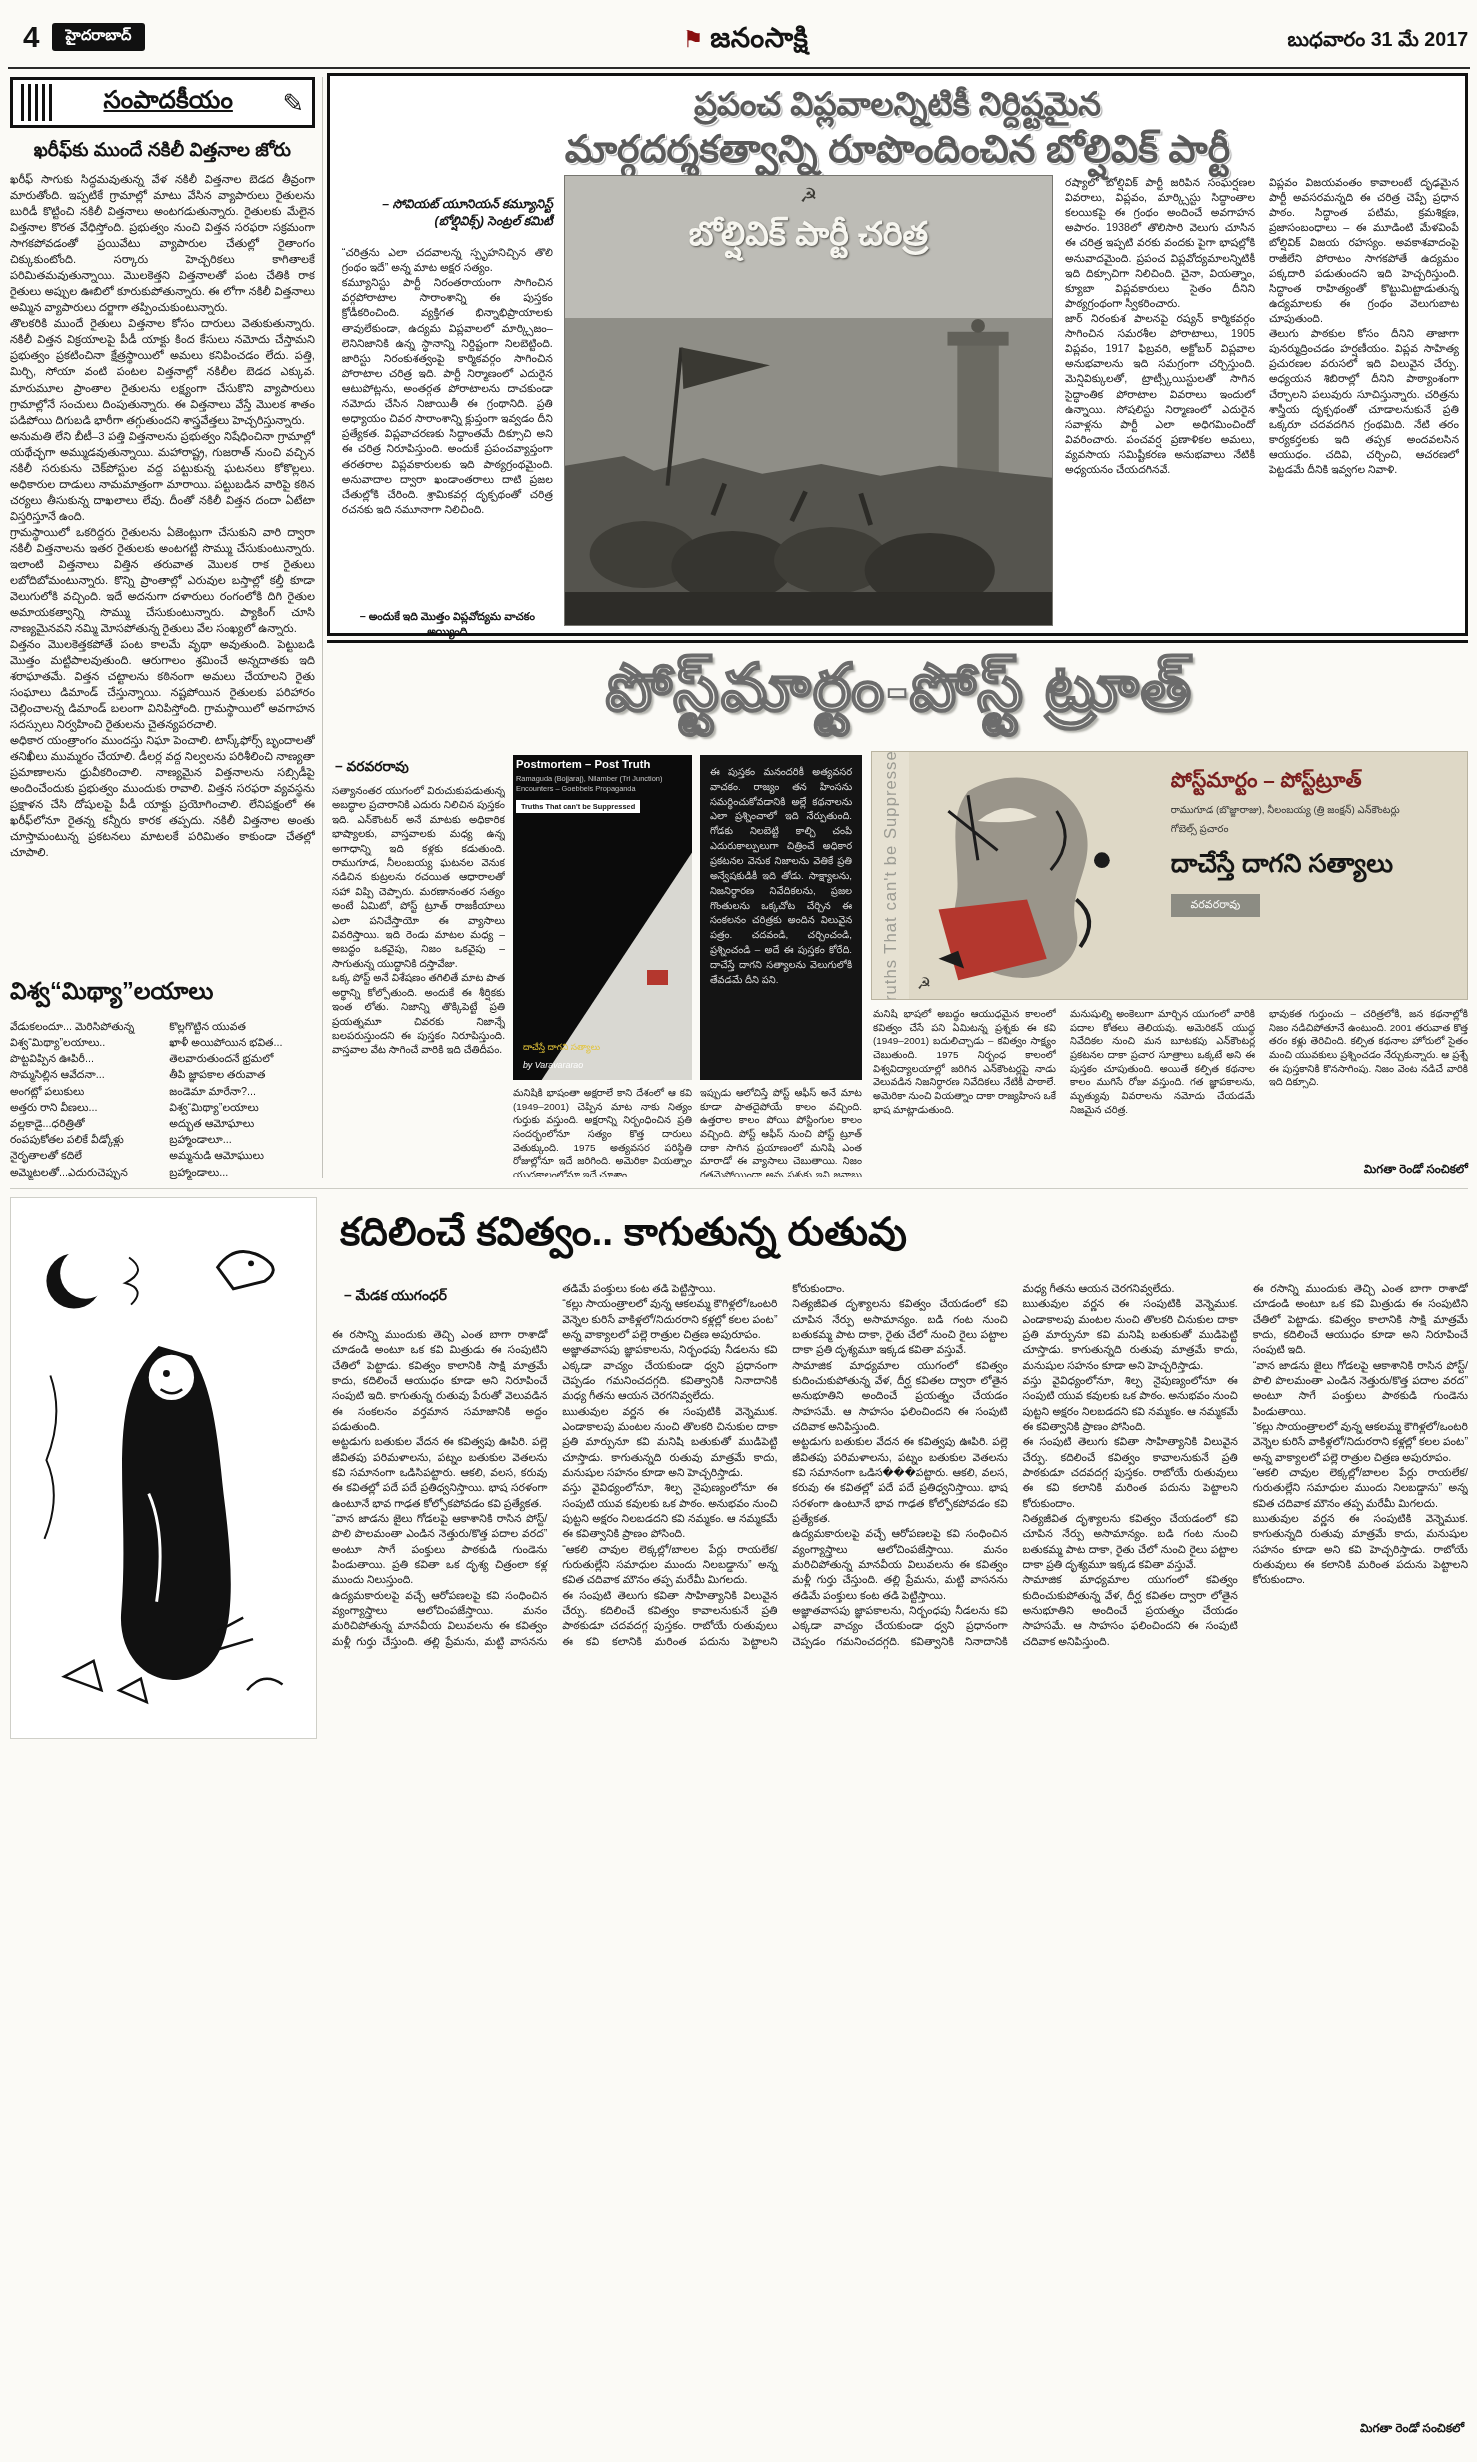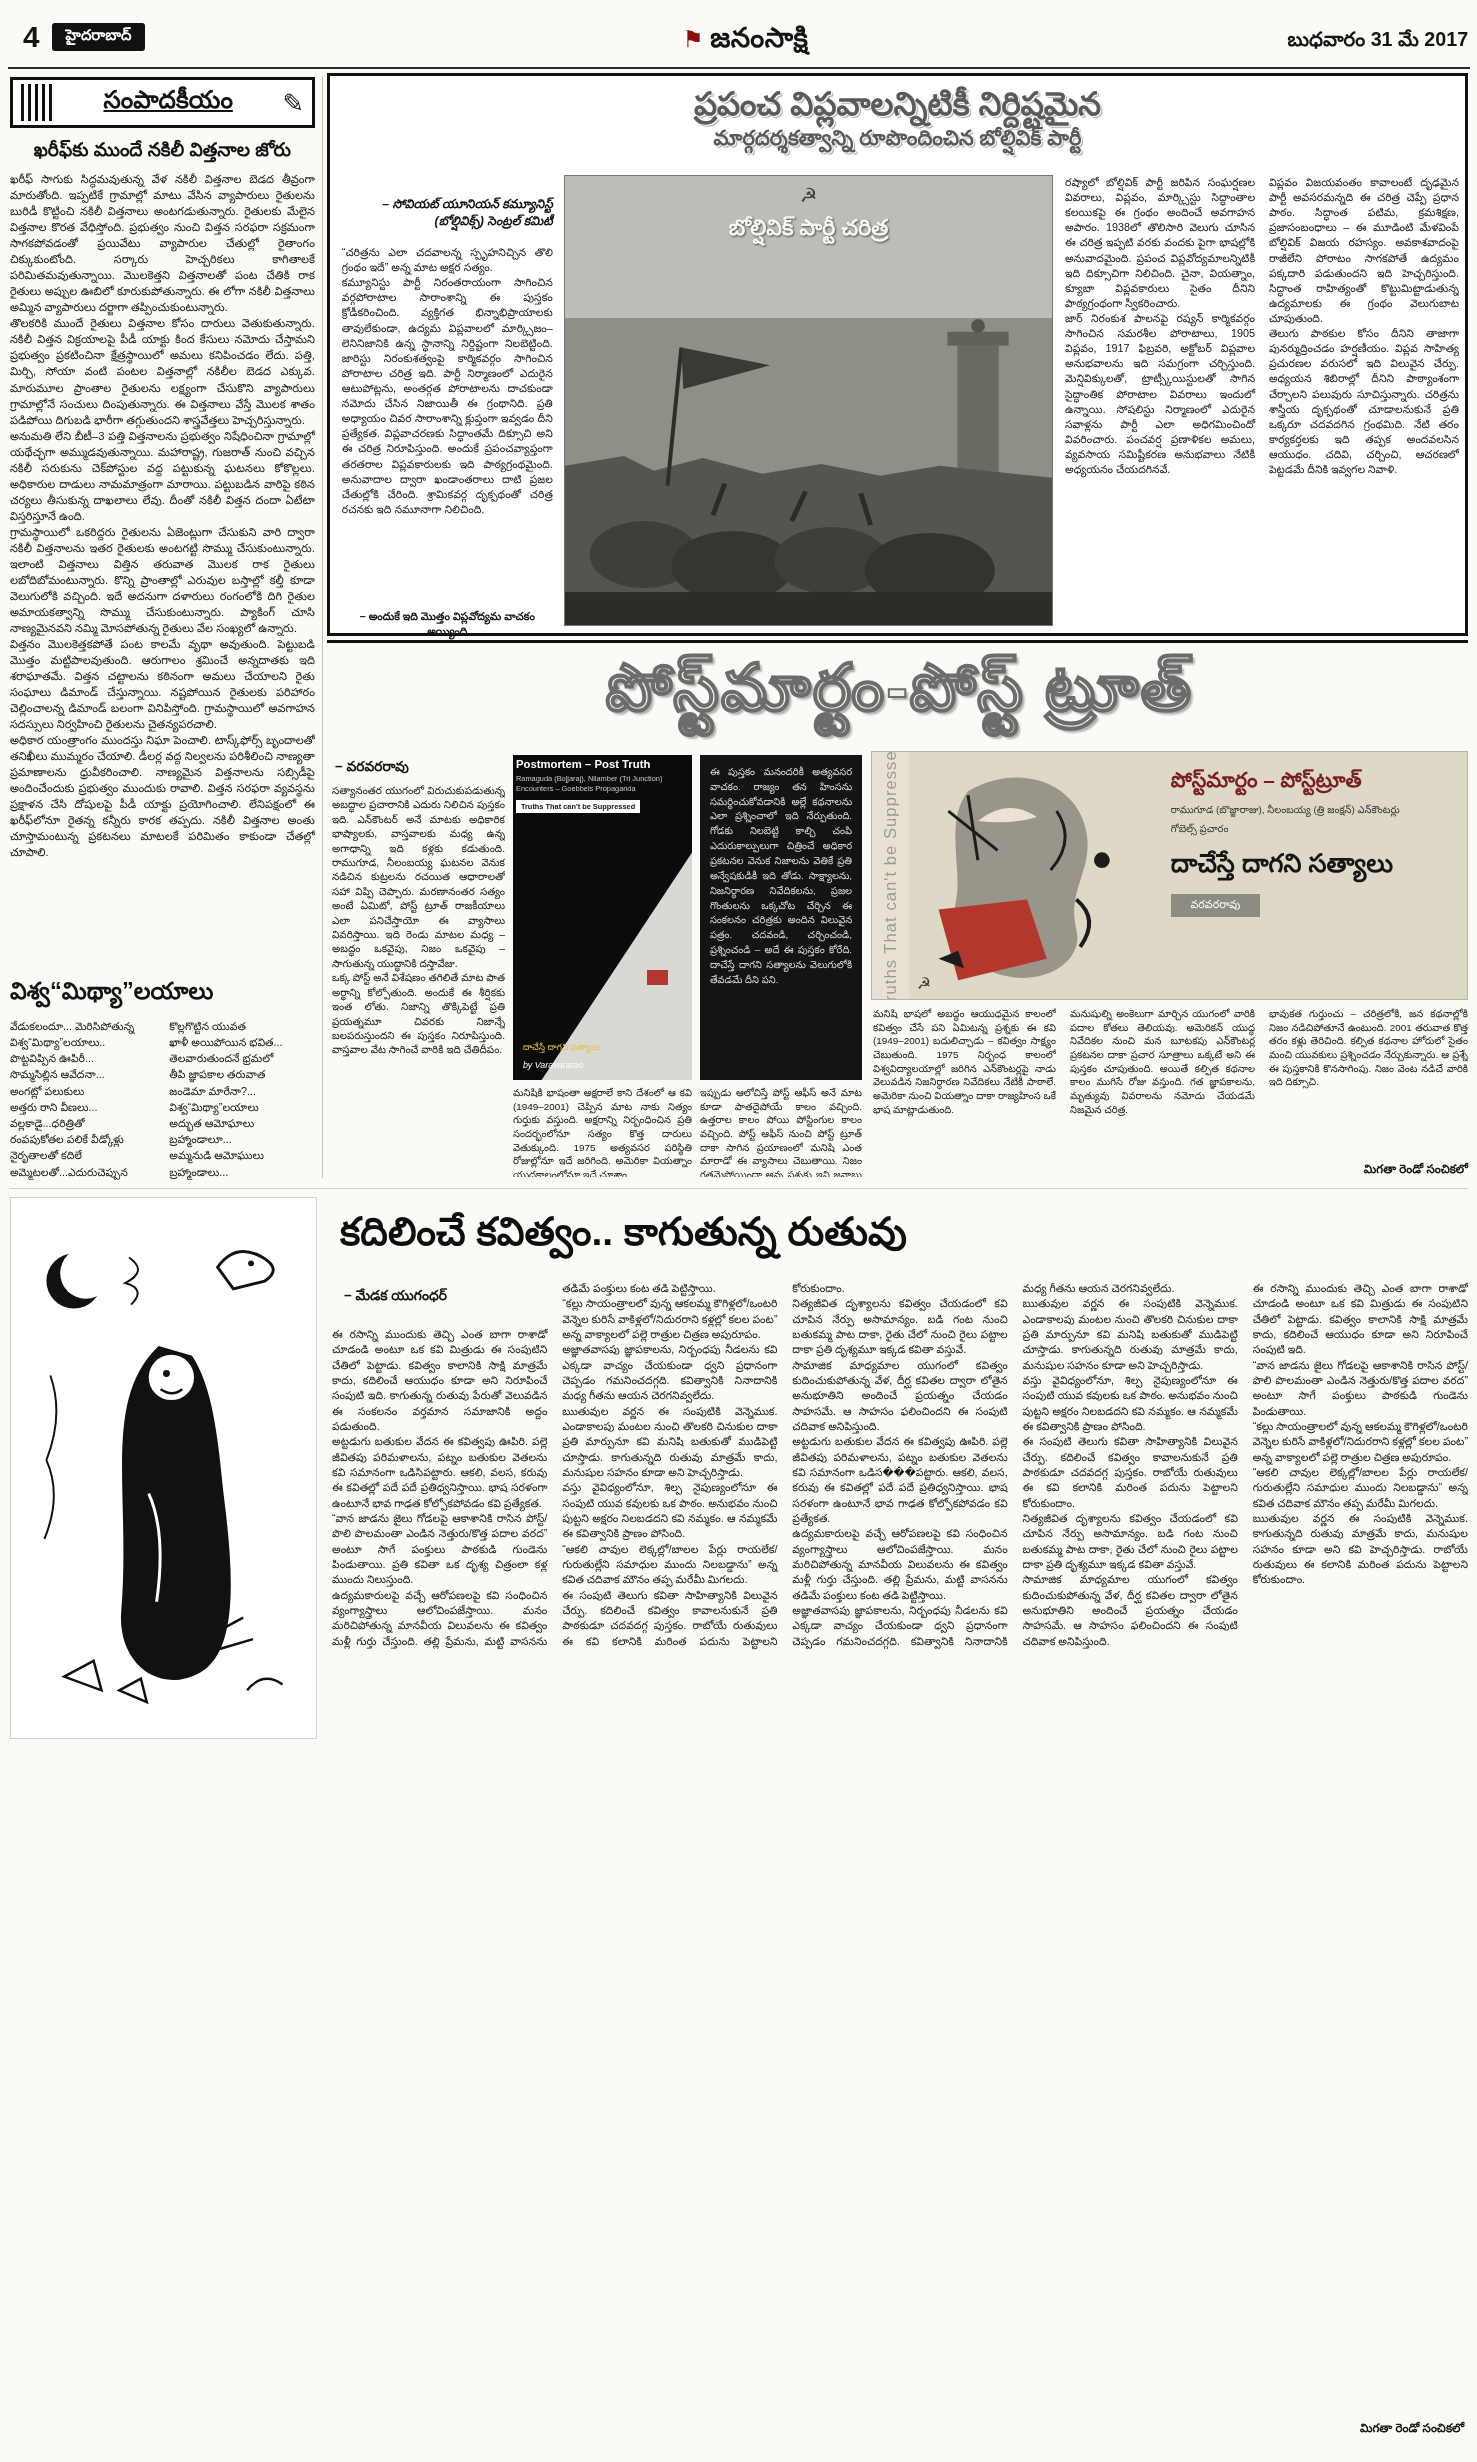--- a/index.html
+++ b/index.html
@@ -33,27 +33,27 @@
   
   .poem { position:absolute; left:9.9px; top:978px; width:307px; height:202px; overflow:hidden; }
   .poem-title { font-size:23.6px; font-weight:800; margin-bottom:7.9px; }
   .poem-cols { display:flex; gap:11.8px; }
   .poem-col { flex:1; font-size:10.8px; line-height:1.5; white-space:pre-line; }
 
   
   .bolshevik { position:absolute; left:327px; top:73px; width:1141px; height:563px; border:3px solid #111; background:#fff; }
   .bol-headline { text-align:center; margin-top:7.9px; font-weight:800; color:#5a5a5a; text-shadow:1px 1px 0 #fff,2px 2px 1px #a6a6a6; line-height:1.28; }
   .bol-h1 { font-size:32.5px; }
-  .bol-h2 { font-size:21px; }
+  .bol-h2 { font-size:38px; }
   .bol-byline { position:absolute; left:11.8px; top:120px; width:211px; text-align:right; font-size:12.3px; font-weight:800; line-height:1.35; white-space:pre-line;font-style:italic; }
   .bol-left { position:absolute; left:11.8px; top:169px; width:211px; height:363px; font-size:10.8px; line-height:1.4; text-align:justify; white-space:pre-line; overflow:hidden; }
   .bol-closing { position:absolute; left:11.8px; top:534px; width:211px; text-align:center; font-weight:800; font-size:10.8px; }
   .bol-cover { position:absolute; left:234px; top:99px; width:489px; height:451px; background:#bdbcb6; border:1px solid #76756f; overflow:hidden; }
   .bol-emblem { text-align:center; font-size:19.7px; color:#3c3b36; margin-top:7.9px; }
-  .bol-cover-title { text-align:center; font-size:22px; font-weight:800; color:#f7f6f0; text-shadow:1px 1px 2px #4f4e49; margin-top:7.9px; }
+  .bol-cover-title { text-align:center; font-size:33px; font-weight:800; color:#f7f6f0; text-shadow:1px 1px 2px #4f4e49; margin-top:7.9px; }
   .bol-cover-art { position:absolute; left:0; bottom:0; width:100%; height:307px; }
   .bol-right { position:absolute; left:735px; top:99px; width:394px; height:445px; column-count:2; column-gap:13.8px; font-size:10.8px; line-height:1.4; text-align:justify; white-space:pre-line; overflow:hidden; }
 
   
   .pm-rule { position:absolute; left:327px; width:1141px; top:640px; border-top:3px solid #111; }
   .pm-headline { position:absolute; left:331px; top:650px; width:1137px; text-align:center; font-size:65px; font-weight:800; letter-spacing:2px; color:#f2f1ec; -webkit-text-stroke:2px #6c6c6c; text-shadow:3px 3px 2px #b3b3ad; white-space:nowrap; }
   .pm-byline { position:absolute; left:335px; top:759px; font-size:13.8px; font-weight:800; }
   .pm-left { position:absolute; left:332px; top:784px; width:173px; height:392px; font-size:10.3px; line-height:1.4; text-align:justify; white-space:pre-line; overflow:hidden; }
   .pm-black { position:absolute; left:513px; top:755px; width:179px; height:325px; background:#0b0b0b; color:#fff; padding:3px; overflow:hidden; }
   .pm-black-title { font-size:11.3px; font-weight:800; }

